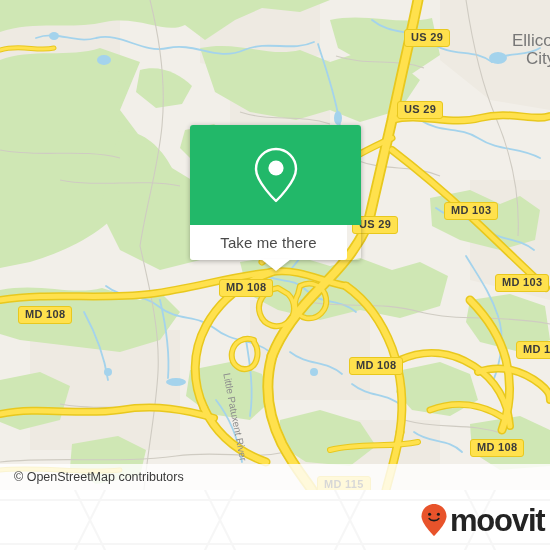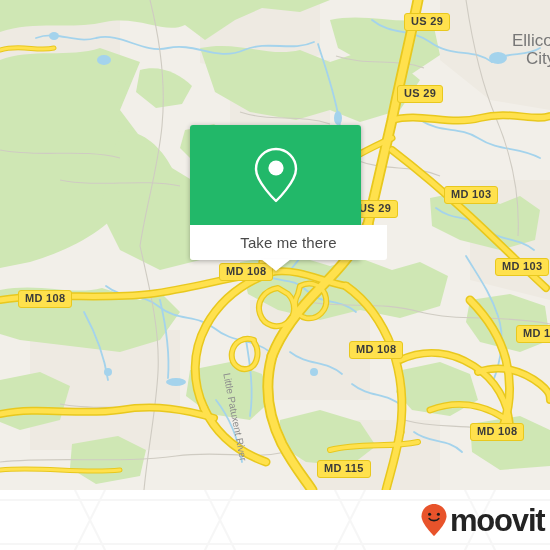--- a/index.html
+++ b/index.html
@@ -44,20 +44,21 @@
     border-radius: 3px;
     color: #3b3b3b;
     font-size: 11px;
     font-weight: bold;
     letter-spacing: .3px;
     padding: 2px 6px 3px 6px;
     line-height: 11px;
     white-space: nowrap;
     font-family: "Liberation Sans", sans-serif;
     box-sizing: border-box;
+    margin-top: 16px;
   }
 
   .place-label {
     position: absolute;
     color: #777777;
     font-size: 17px;
     font-family: "Liberation Sans", sans-serif;
     line-height: 18px;
     white-space: nowrap;
   }
@@ -90,21 +91,21 @@
     height: 100px;
     background: #22b869;
     border-radius: 3px 3px 0 0;
     display: flex;
     align-items: center;
     justify-content: center;
   }
   .callout-bottom {
     position: absolute;
     left: 0; top: 100px;
-    width: 197px;
+    width: 157px;
     height: 35px;
     background: #ffffff;
     border-radius: 0 0 3px 3px;
     display: flex;
     align-items: center;
     justify-content: center;
   }
   .callout-label {
     color: #4a4a4a;
     font-size: 15px;
@@ -378,20 +379,23 @@
           <path d="M23 3 C12 3 3 12 3 23 C3 36 23 55 23 55 C23 55 43 36 43 23 C43 12 34 3 23 3 Z" fill="none" stroke="#ffffff" stroke-width="2.4" stroke-linejoin="round"></path>
           <circle cx="23" cy="22" r="7.6" fill="#ffffff"></circle>
         </svg>
       </div>
       <div class="callout-bottom">
         <span class="callout-label">Take me there</span>
       </div>
       <div class="callout-tail"></div>
     </div>
 
+    <div class="attribution">
+      <span class="attribution-text">© OpenStreetMap contributors</span>
+    </div>
   </div>
 
   <div class="footer">
     <svg class="footer-watermark" viewBox="0 0 550 120" xmlns="http://www.w3.org/2000/svg">
       <g fill="none" stroke="#f0f0f0" stroke-width="2">
         <path d="M60 0 L120 120"></path>
         <path d="M120 0 L60 120"></path>
         <path d="M190 0 L250 120"></path>
         <path d="M250 0 L190 120"></path>
         <path d="M320 0 L380 120"></path>

